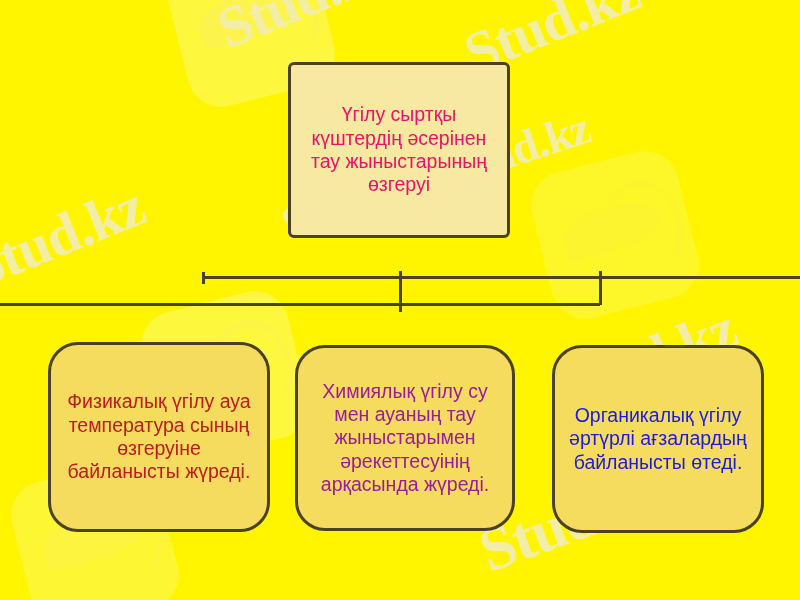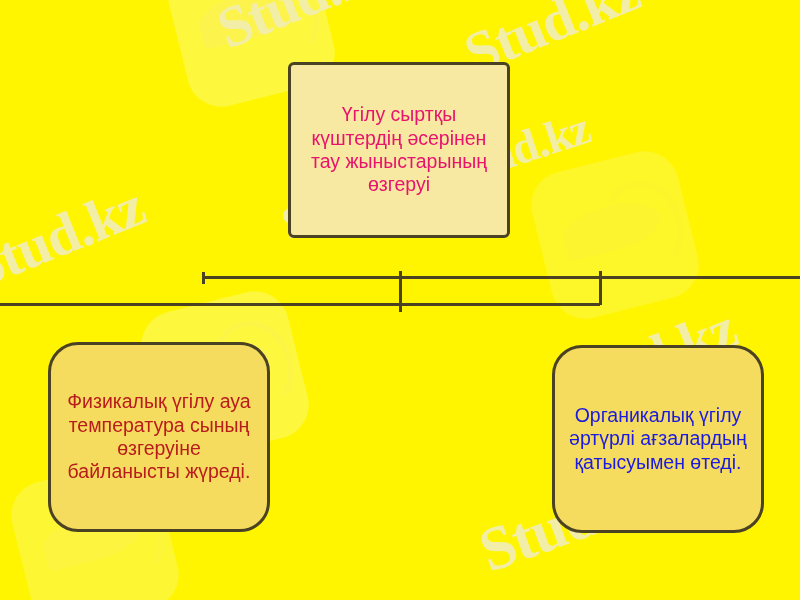--- a/index.html
+++ b/index.html
@@ -176,18 +176,21 @@
   </svg>
 
   <div class="node" id="node-top">
     <span class="label">Үгілу сыртқы күштердің әсерінен тау жыныстарының өзгеруі</span>
   </div>
 
   <div class="node" id="node-physical">
     <span class="label">Физикалық үгілу ауа температура сының өзгеруіне байланысты жүреді.</span>
   </div>
 
+  <div class="node" id="node-chemical">
+    <span class="label">Химиялық үгілу су мен ауаның тау жыныстарымен әрекеттесуінің арқасында жүреді.</span>
+  </div>
 
   <div class="node" id="node-organic">
-    <span class="label">Органикалық үгілу әртүрлі ағзалардың қатысуымен өтеді.</span>
+    <span class="label">Органикалық үгілу әртүрлі ағзалардың байланысты өтеді.</span>
   </div>
 
 </div>
 
 </body></html>

